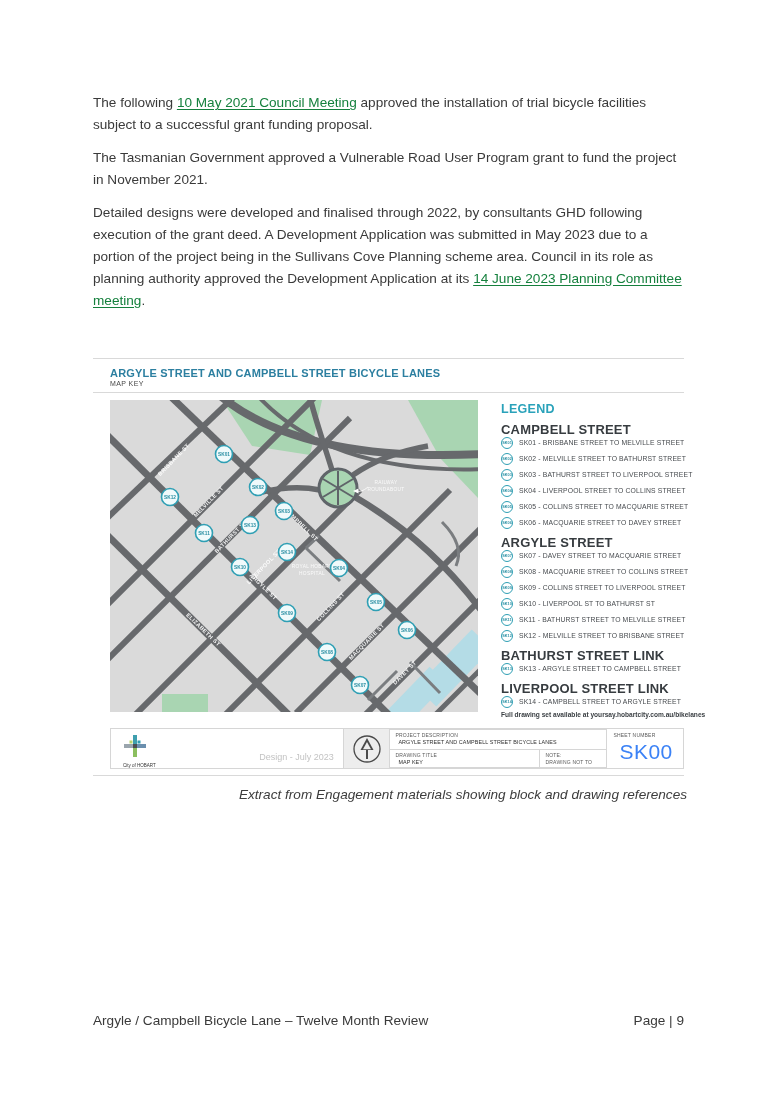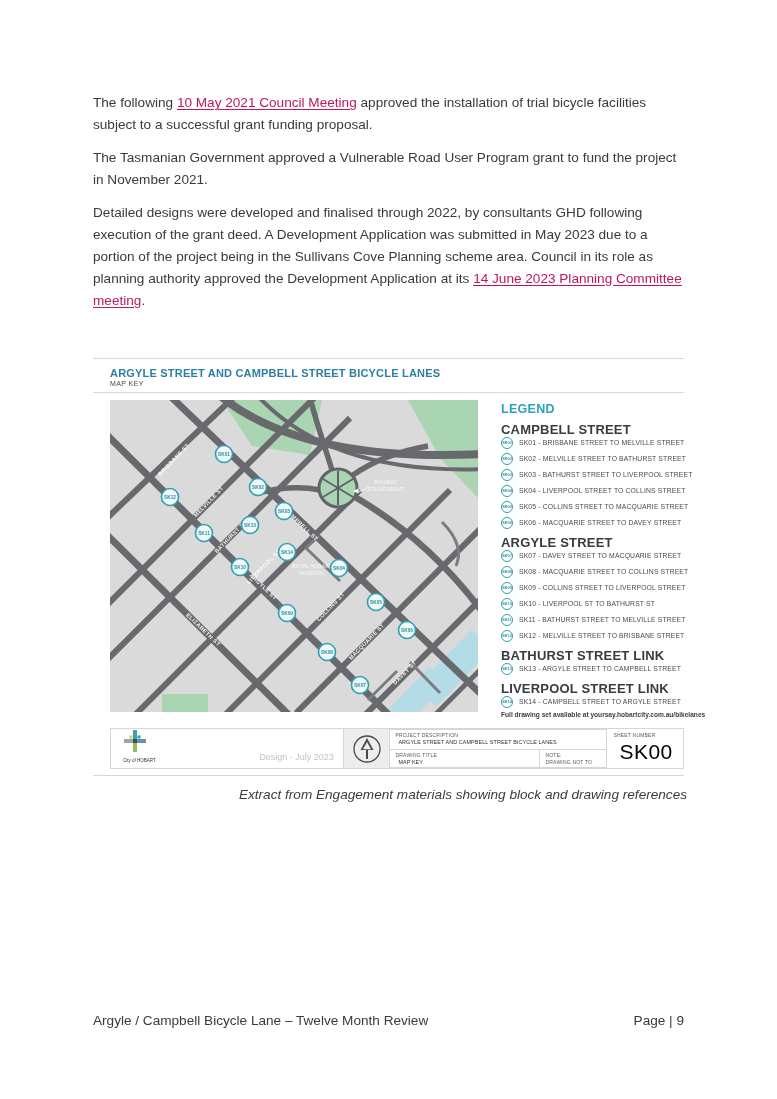--- a/index.html
+++ b/index.html
@@ -1,49 +1,49 @@
 <!DOCTYPE html>
 <html><head>
 <meta charset="utf-8">
 <style>
   html,body{margin:0;padding:0;background:#fff;}
   .page{position:relative;width:777px;height:1099px;background:#ffffff;overflow:hidden;
         font-family:"Liberation Sans", sans-serif;color:#3a3a3a;}
   .para{position:absolute;left:93px;width:594px;font-size:13.6px;line-height:22px;color:#3a3a3a;}
-  .para a{color:#be185d;text-decoration:underline;text-underline-offset:2px;}
+  .para a{color:#15803d;text-decoration:underline;text-underline-offset:2px;}
   .rule{position:absolute;left:93px;width:591px;height:1px;background:#d9d9d9;}
   .fig-title{position:absolute;left:110px;top:367px;font-size:11px;font-weight:700;color:#2c7fa0;letter-spacing:.2px;}
   .fig-sub{position:absolute;left:110px;top:380px;font-size:7px;color:#474747;letter-spacing:.4px;}
   .map-wrap{position:absolute;left:110px;top:400px;width:368px;height:312px;}
   .legend{position:absolute;left:482px;top:402px;width:205px;margin-left:19px;}
   .legend-title{font-size:12.5px;font-weight:700;color:#2aa2ba;letter-spacing:.3px;height:14px;margin-bottom:6px;}
   .legend-header{font-size:13px;color:#373c40;font-weight:700;letter-spacing:.2px;margin:6px 0 4px 0;height:10px;}
   .legend-item{display:flex;align-items:center;gap:6px;height:13px;margin-bottom:3px;}
   .badge{flex:0 0 auto;width:10px;height:10px;border-radius:50%;border:1.5px solid #2f9fb4;color:#2a8fa3;
          font-size:3.8px;font-weight:700;display:flex;align-items:center;justify-content:center;letter-spacing:0;}
   .legend-label{font-size:6.8px;color:#45494d;letter-spacing:.15px;white-space:nowrap;}
   .legend-note{margin-top:3px;font-size:6.6px;font-weight:700;color:#3a3f43;}
   .titleblock{position:absolute;left:110px;top:728px;width:574px;height:41px;background:#ededed;
               border:1px solid #d6d6d6;box-sizing:border-box;display:flex;}
   .tb-box{box-sizing:border-box;background:#fff;border-right:1px solid #d6d6d6;position:relative;}
-  .tb-logo{width:234px;display:flex;align-items:flex-start;padding-left:12px;}
+  .tb-logo{width:234px;display:flex;align-items:flex-end;padding-left:12px;}
   .tb-brand{font-size:4.5px;color:#333;margin-top:1px;}
   .tb-design{position:absolute;right:9px;bottom:6px;font-size:9px;color:#c3c3c3;}
   .tb-north{width:46px;background:#ededed;display:flex;align-items:center;justify-content:center;border-right:none;}
   .tb-desc{width:218px;display:flex;flex-direction:column;background:transparent;border-right:none;}
   .tb-row{box-sizing:border-box;background:#fff;border:1px solid #d6d6d6;padding:2px 0 0 5px;overflow:hidden;}
   .tb-row-top{height:20px;border-bottom:none;}
   .tb-row-bottom{display:flex;height:19px;padding:0;background:transparent;border:none;}
   .tb-cell{box-sizing:border-box;background:#fff;border:1px solid #d6d6d6;padding:2px 0 0 5px;overflow:hidden;}
   .tb-cell-title{width:150px;border-right:none;}
   .tb-cell-note{width:68px;}
   .tb-label{font-size:5px;color:#5a5a5a;letter-spacing:.2px;line-height:7px;}
   .tb-value{font-size:5.4px;color:#2e2e2e;letter-spacing:.1px;line-height:7px;padding-left:3px;}
   .tb-sheet{width:76px;border-right:none;padding:3px 0 0 6px;box-sizing:border-box;background:#fff;}
-  .tb-sheetnum{font-size:21px;color:#000000;letter-spacing:.5px;margin:1px 0 0 6px;font-weight:400;}
+  .tb-sheetnum{font-size:21px;color:#3b82f6;letter-spacing:.5px;margin:1px 0 0 6px;font-weight:400;}
   .caption{position:absolute;left:93px;top:787px;width:594px;font-size:13.6px;font-style:italic;color:#3c3c3c;text-align:right;}
   .footer-left{position:absolute;left:93px;top:1013px;font-size:13.6px;color:#3a3a3a;}
   .footer-right{position:absolute;right:93px;top:1013px;font-size:13.6px;color:#3a3a3a;padding-left:12px;}
 </style>
 </head>
 <body>
 
 <div class="page">
 
   <div class="para" style="top:92px"><span>The following </span><a href="#">10 May 2021 Council Meeting</a><span> approved the installation of trial bicycle facilities subject to a successful grant funding proposal.</span></div>

